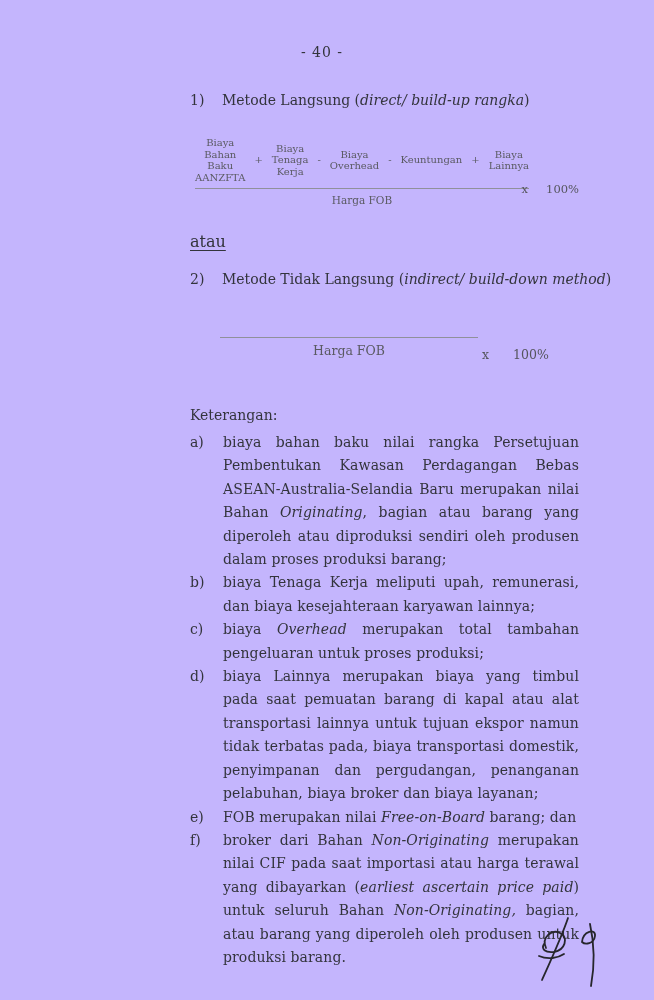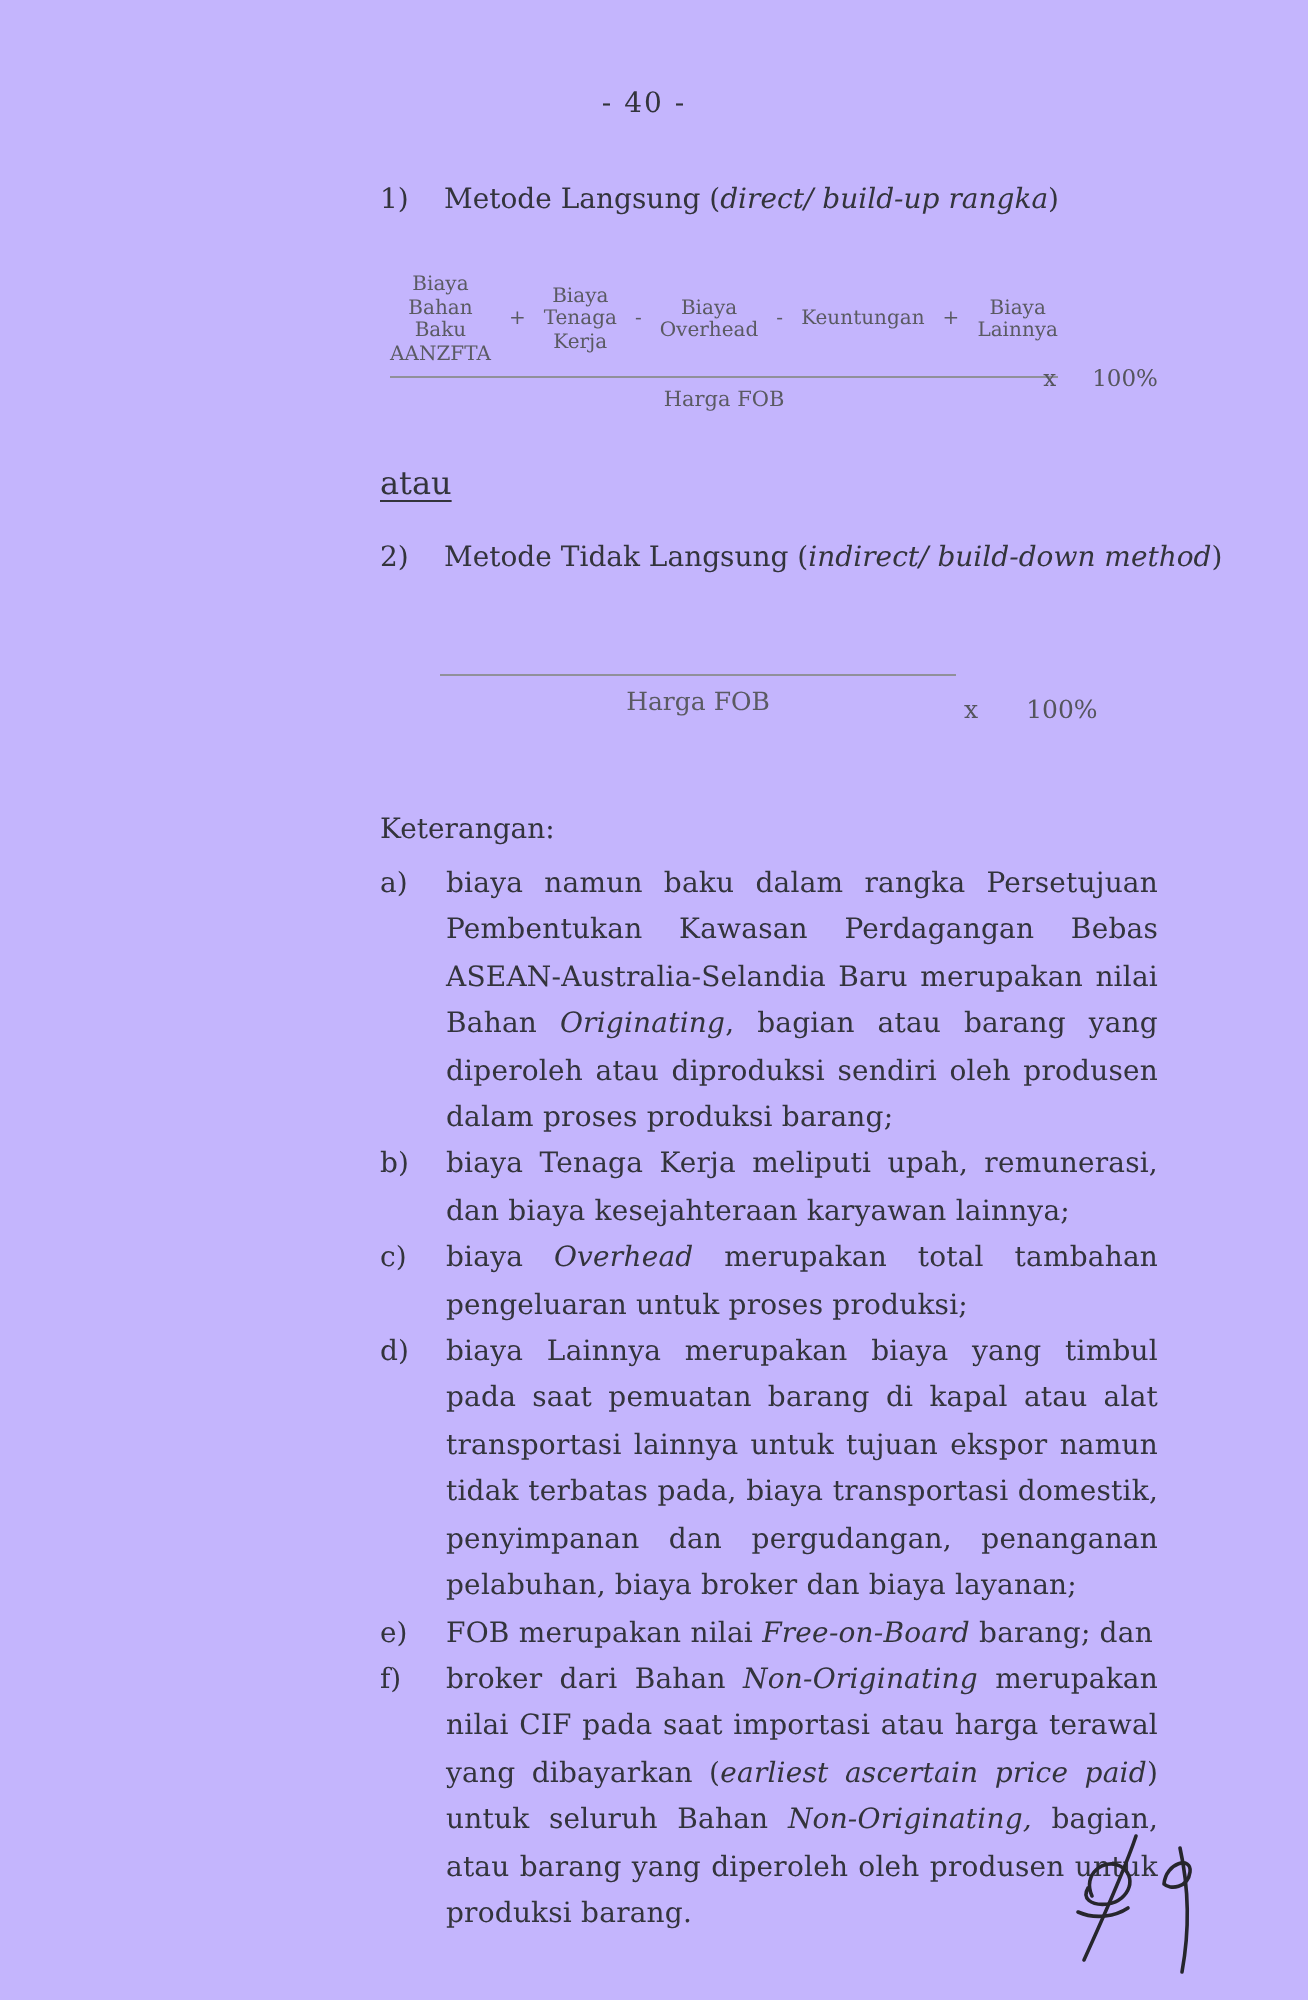--- a/index.html
+++ b/index.html
@@ -112,21 +112,21 @@
       <span>100%</span>
     </div>
   </div>
 
   <div class="ketheading">Keterangan:</div>
 
   <div class="items">
 
     <div class="kitem">
       <span class="kletter">a)</span>
-      <span class="kcontent"><span>biaya namun baku dalam rangka Persetujuan Pembentukan Kawasan Perdagangan Bebas ASEAN-Australia-Selandia Baru merupakan nilai Bahan </span><i>Originating</i><span>, bagian atau barang yang diperoleh atau diproduksi sendiri oleh produsen dalam proses produksi barang;</span></span>
+      <span class="kcontent"><span>biaya bahan baku nilai rangka Persetujuan Pembentukan Kawasan Perdagangan Bebas ASEAN-Australia-Selandia Baru merupakan nilai Bahan </span><i>Originating</i><span>, bagian atau barang yang diperoleh atau diproduksi sendiri oleh produsen dalam proses produksi barang;</span></span>
     </div>
 
     <div class="kitem">
       <span class="kletter">b)</span>
       <span class="kcontent"><span>biaya Tenaga Kerja meliputi upah, remunerasi, dan biaya kesejahteraan karyawan lainnya;</span></span>
     </div>
 
     <div class="kitem">
       <span class="kletter">c)</span>
       <span class="kcontent"><span>biaya </span><i>Overhead</i><span> merupakan total tambahan pengeluaran untuk proses produksi;</span></span>

